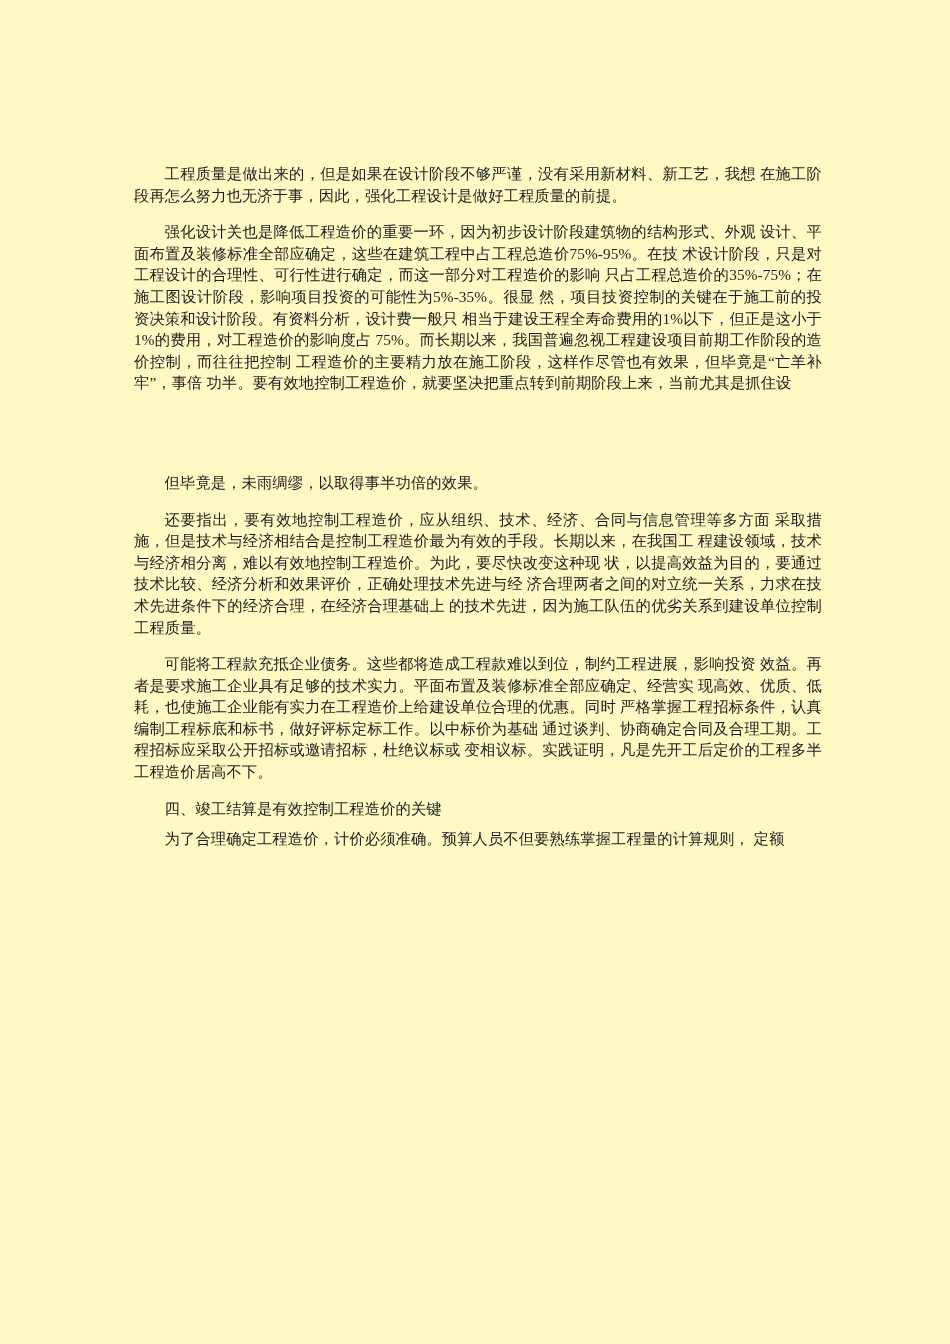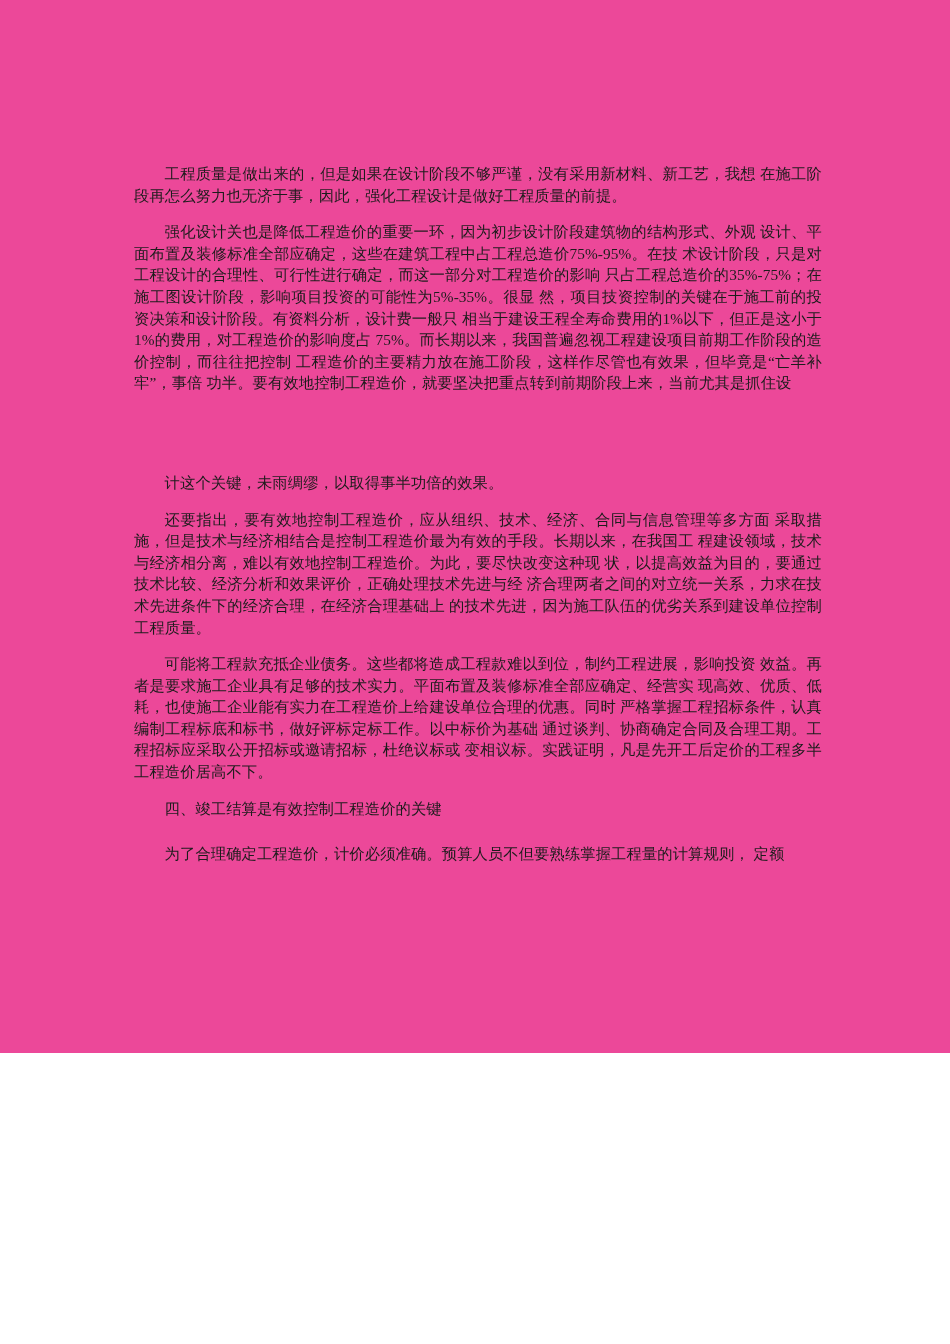--- a/index.html
+++ b/index.html
@@ -10,43 +10,43 @@
     width: 950px;
     height: 1344px;
     background: #ffffff;
     font-family: "Liberation Serif", "DejaVu Serif", serif;
     color: #1a1a1a;
     overflow: hidden;
   }
   .page {
     position: relative;
     width: 950px;
-    height: 1053px;
-    background: #ec4899;
+    height: 1344px;
+    background: #fef9c3;
     box-sizing: border-box;
   }
   .text-column {
     position: absolute;
     left: 134px;
     top: 163px;
     width: 688px;
   }
   .para {
     margin: 0 0 15px 0;
     font-size: 15.3px;
     line-height: 21.6px;
     text-align: justify;
     text-justify: inter-ideograph;
     text-indent: 2em;
     letter-spacing: 0.1px;
     word-break: break-all;
     color: #1c1c1c;
   }
   .para.heading {
-    margin-bottom: 24px;
+    margin-bottom: 9px;
   }
   
   .section-gap {
     height: 63px;
   }
   .para:last-child {
     margin-bottom: 0;
   }
 </style>
 </head>
@@ -54,21 +54,21 @@
 
 <div class="page">
   <div class="text-column">
 
     <p class="para">工程质量是做出来的，但是如果在设计阶段不够严谨，没有采用新材料、新工艺，我想 在施工阶段再怎么努力也无济于事，因此，强化工程设计是做好工程质量的前提。</p>
 
     <p class="para">强化设计关也是降低工程造价的重要一环，因为初步设计阶段建筑物的结构形式、外观 设计、平面布置及装修标准全部应确定，这些在建筑工程中占工程总造价75%-95%。在技 术设计阶段，只是对工程设计的合理性、可行性进行确定，而这一部分对工程造价的影响 只占工程总造价的35%-75%；在施工图设计阶段，影响项目投资的可能性为5%-35%。很显 然，项目技资控制的关键在于施工前的投资决策和设计阶段。有资料分析，设计费一般只 相当于建设王程全寿命费用的1%以下，但正是这小于1%的费用，对工程造价的影响度占 75%。而长期以来，我国普遍忽视工程建设项目前期工作阶段的造价控制，而往往把控制 工程造价的主要精力放在施工阶段，这样作尽管也有效果，但毕竟是“亡羊补牢”，事倍 功半。要有效地控制工程造价，就要坚决把重点转到前期阶段上来，当前尤其是抓住设</p>
 
     <div class="section-gap"></div>
 
-    <p class="para">计这个关键，未雨绸缪，以取得事半功倍的效果。</p>
+    <p class="para">但毕竟是，未雨绸缪，以取得事半功倍的效果。</p>
 
     <p class="para">还要指出，要有效地控制工程造价，应从组织、技术、经济、合同与信息管理等多方面 采取措施，但是技术与经济相结合是控制工程造价最为有效的手段。长期以来，在我国工 程建设领域，技术与经济相分离，难以有效地控制工程造价。为此，要尽快改变这种现 状，以提高效益为目的，要通过技术比较、经济分析和效果评价，正确处理技术先进与经 济合理两者之间的对立统一关系，力求在技术先进条件下的经济合理，在经济合理基础上 的技术先进，因为施工队伍的优劣关系到建设单位控制工程质量。</p>
 
 
     <p class="para">可能将工程款充抵企业债务。这些都将造成工程款难以到位，制约工程进展，影响投资 效益。再者是要求施工企业具有足够的技术实力。平面布置及装修标准全部应确定、经营实 现高效、优质、低耗，也使施工企业能有实力在工程造价上给建设单位合理的优惠。同时 严格掌握工程招标条件，认真编制工程标底和标书，做好评标定标工作。以中标价为基础 通过谈判、协商确定合同及合理工期。工程招标应采取公开招标或邀请招标，杜绝议标或 变相议标。实践证明，凡是先开工后定价的工程多半工程造价居高不下。</p>
 
     <p class="para heading">四、竣工结算是有效控制工程造价的关键</p>
 
 
     <p class="para">为了合理确定工程造价，计价必须准确。预算人员不但要熟练掌握工程量的计算规则， 定额</p>

